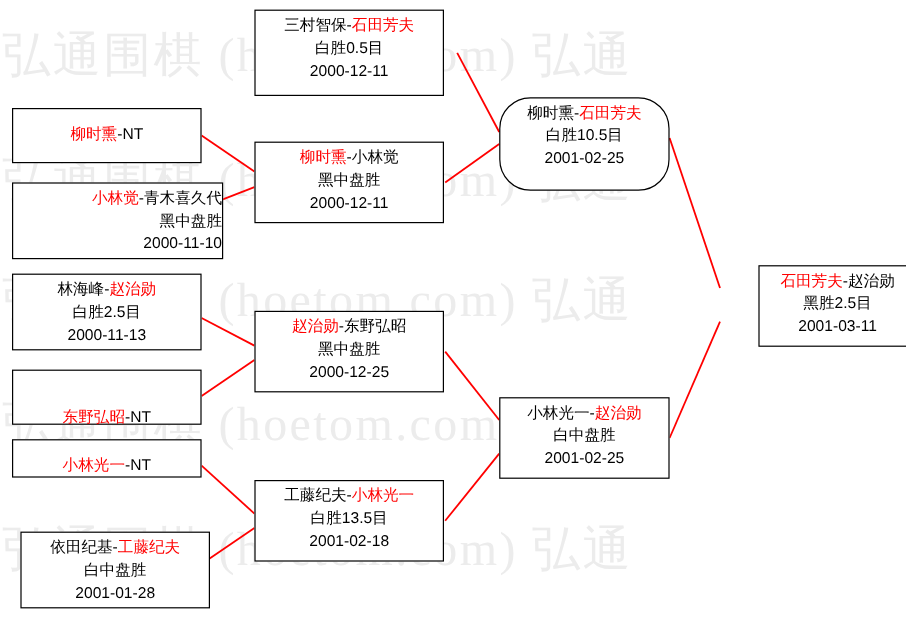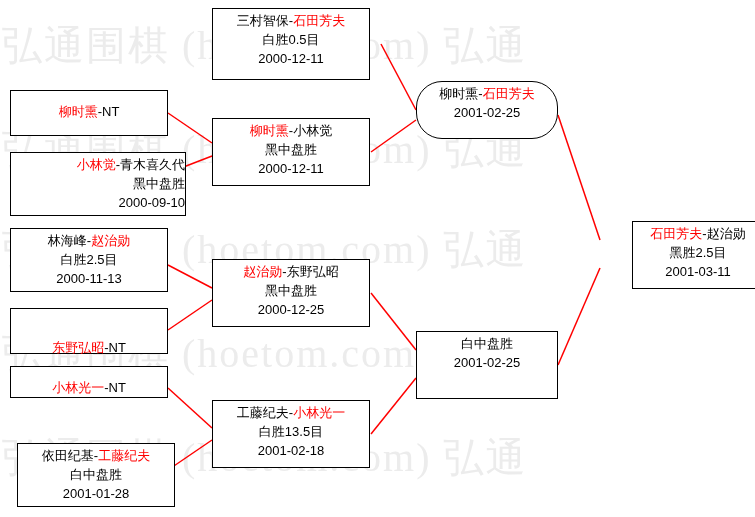--- a/index.html
+++ b/index.html
@@ -113,21 +113,21 @@
     <span class="ln">2000-12-11</span>
   </div>
 
   <div class="node" style="left:10px; top:90px; width:158px; height:46px; padding-top:11px;">
     <span class="ln"><span class="red">柳时熏</span><span class="blk">-</span><span class="blk">NT</span></span>
   </div>
 
   <div class="node" style="left:10px; top:152px; width:176px; height:64px;text-align:right;">
     <span class="ln"><span class="red">小林觉</span><span class="blk">-</span><span class="blk">青木喜久代</span></span>
     <span class="ln">黑中盘胜</span>
-    <span class="ln">2000-09-10</span>
+    <span class="ln">2000-11-10</span>
   </div>
 
   <div class="node" style="left:10px; top:228px; width:158px; height:64px;">
     <span class="ln"><span class="blk">林海峰</span><span class="blk">-</span><span class="red">赵治勋</span></span>
     <span class="ln">白胜2.5目</span>
     <span class="ln">2000-11-13</span>
   </div>
 
   <div class="node" style="left:10px; top:308px; width:158px; height:46px; padding-top:29px;">
     <span class="ln"><span class="red">东野弘昭</span><span class="blk">-</span><span class="blk">NT</span></span>
@@ -154,26 +154,28 @@
     <span class="ln">黑中盘胜</span>
     <span class="ln">2000-12-25</span>
   </div>
 
   <div class="node" style="left:212px; top:400px; width:158px; height:68px;">
     <span class="ln"><span class="blk">工藤纪夫</span><span class="blk">-</span><span class="red">小林光一</span></span>
     <span class="ln">白胜13.5目</span>
     <span class="ln">2001-02-18</span>
   </div>
 
-  <div class="node" style="left:416px; top:81px; width:142px; height:58px;border-radius:26px;">
+  <div class="node" style="left:416px; top:81px; width:142px; height:78px;border-radius:26px;">
     <span class="ln"><span class="blk">柳时熏</span><span class="blk">-</span><span class="red">石田芳夫</span></span>
+    <span class="ln">白胜10.5目</span>
     <span class="ln">2001-02-25</span>
   </div>
 
   <div class="node" style="left:416px; top:331px; width:142px; height:68px;">
+    <span class="ln"><span class="blk">小林光一</span><span class="blk">-</span><span class="red">赵治勋</span></span>
     <span class="ln">白中盘胜</span>
     <span class="ln">2001-02-25</span>
   </div>
 
   <div class="node" style="left:632px; top:221px; width:132px; height:68px;">
     <span class="ln"><span class="red">石田芳夫</span><span class="blk">-</span><span class="blk">赵治勋</span></span>
     <span class="ln">黑胜2.5目</span>
     <span class="ln">2001-03-11</span>
   </div>
 

